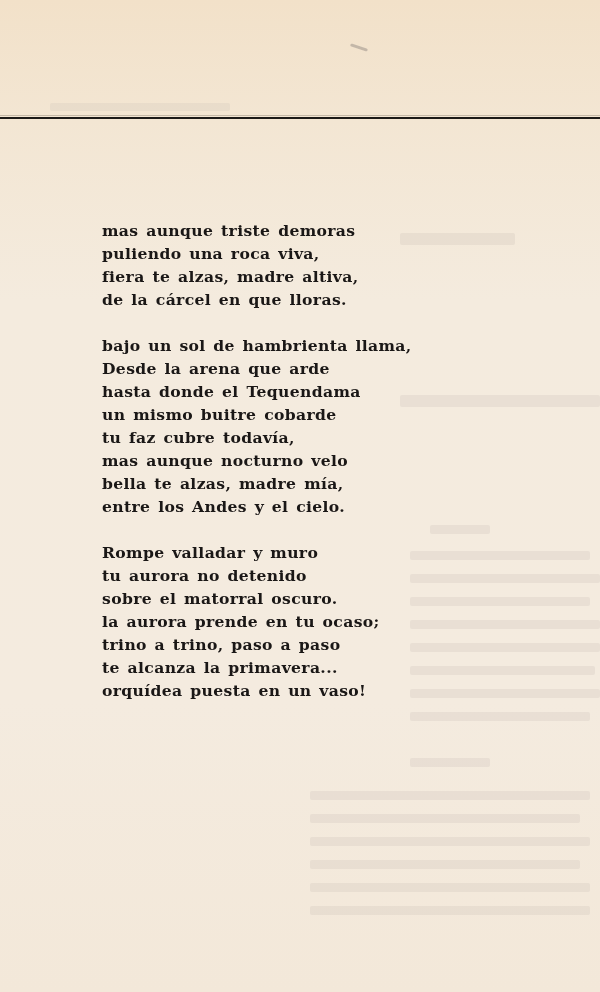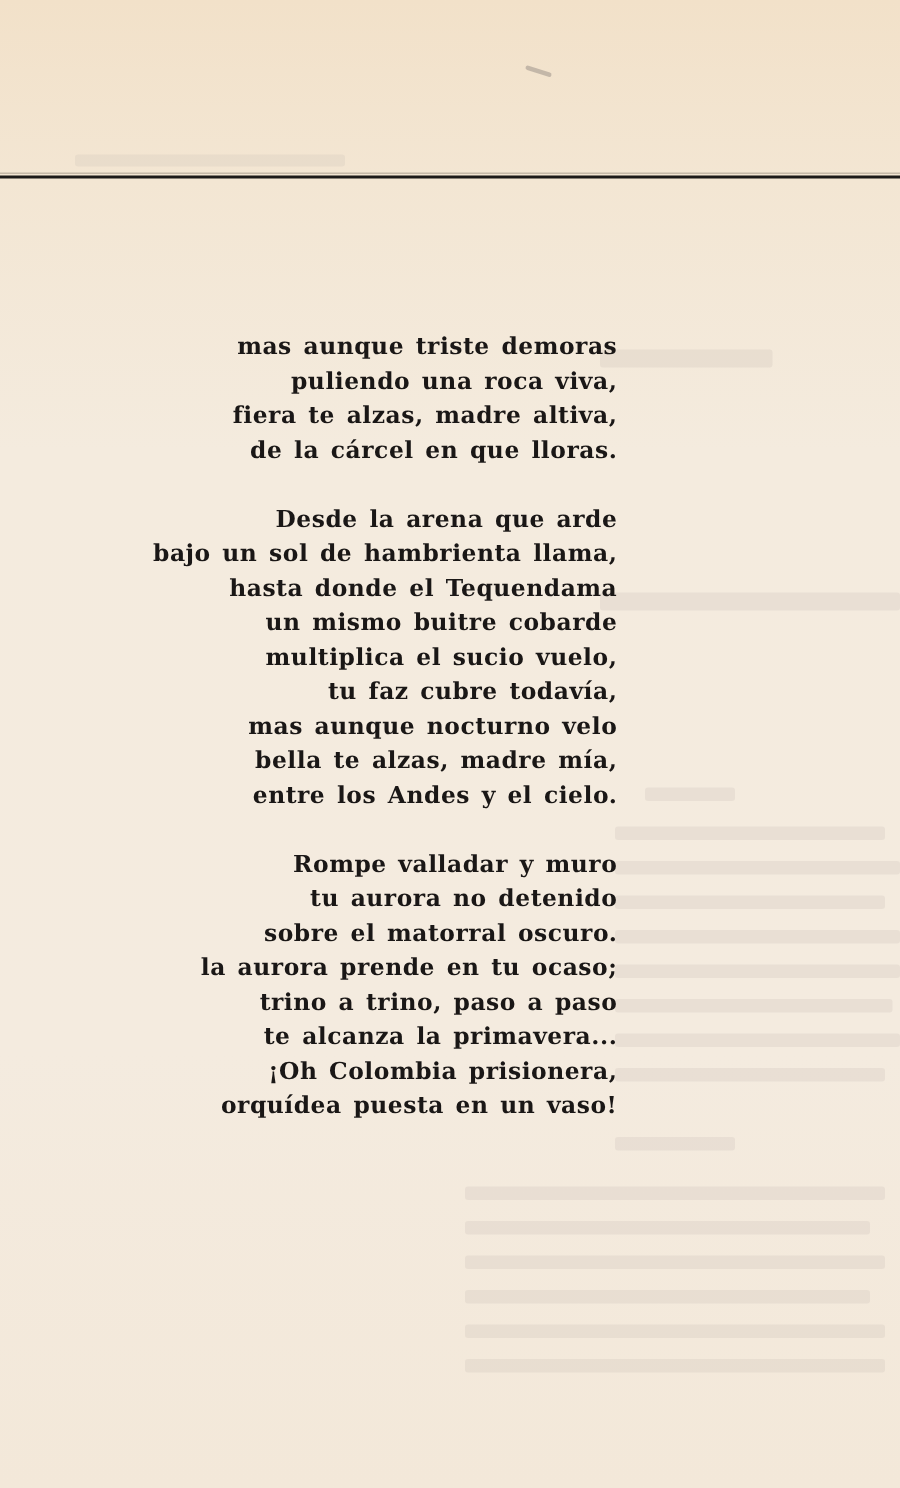--- a/index.html
+++ b/index.html
@@ -59,21 +59,20 @@
       top: 219px;
       color: #1a1716;
       font-family: "DejaVu Serif", "Liberation Serif", serif;
       font-size: 15.6px;
       font-weight: 600;
       letter-spacing: 0.35px;
       word-spacing: 2px;
     }
     .stanza {
       margin: 0 0 23px 0;
-      text-align: right;
     }
     .line {
       display: block;
       height: 23px;
       line-height: 23px;
       white-space: pre;
     }
     
     .bleed {
       position: absolute;
@@ -121,34 +120,32 @@
   </div>
 
   <div class="poem">
     <div class="stanza">
       <span class="line">mas aunque triste demoras</span>
       <span class="line">puliendo una roca viva,</span>
       <span class="line">fiera te alzas, madre altiva,</span>
       <span class="line">de la cárcel en que lloras.</span>
     </div>
     <div class="stanza">
+      <span class="line">bajo un sol de hambrienta llama,</span>
       <span class="line">Desde la arena que arde</span>
-      <span class="line">bajo un sol de hambrienta llama,</span>
       <span class="line">hasta donde el Tequendama</span>
       <span class="line">un mismo buitre cobarde</span>
-      <span class="line">multiplica el sucio vuelo,</span>
       <span class="line">tu faz cubre todavía,</span>
       <span class="line">mas aunque nocturno velo</span>
       <span class="line">bella te alzas, madre mía,</span>
       <span class="line">entre los Andes y el cielo.</span>
     </div>
     <div class="stanza">
       <span class="line">Rompe valladar y muro</span>
       <span class="line">tu aurora no detenido</span>
       <span class="line">sobre el matorral oscuro.</span>
       <span class="line">la aurora prende en tu ocaso;</span>
       <span class="line">trino a trino, paso a paso</span>
       <span class="line">te alcanza la primavera...</span>
-      <span class="line">¡Oh Colombia prisionera,</span>
       <span class="line">orquídea puesta en un vaso!</span>
     </div>
   </div>
 </div>
 
 </body></html>

